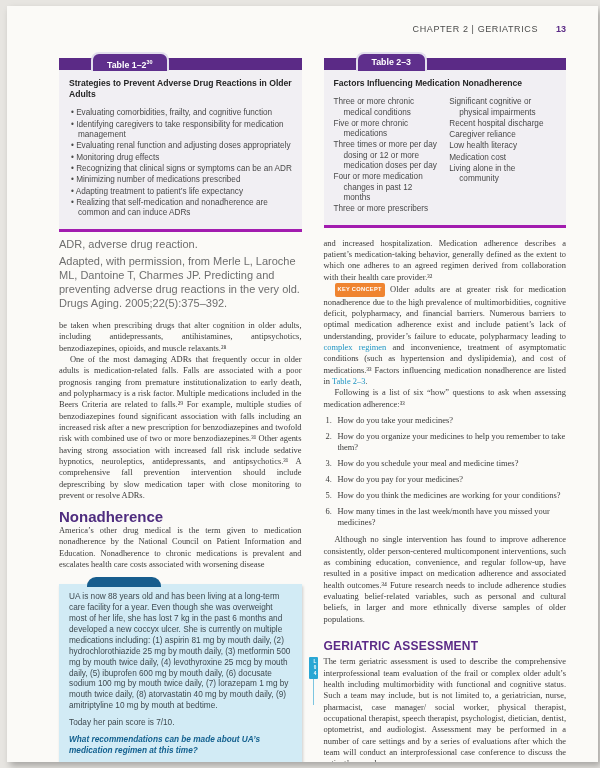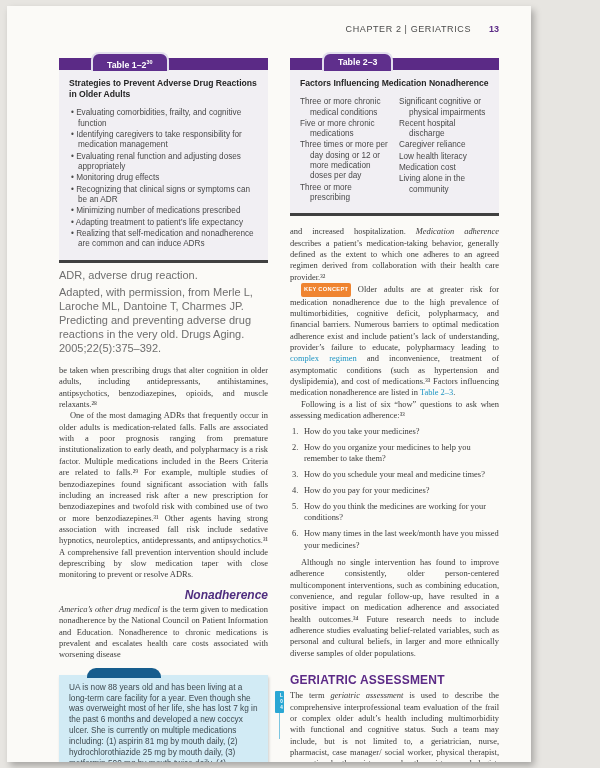--- a/index.html
+++ b/index.html
@@ -4,21 +4,21 @@
 <style>
   html,body{margin:0;padding:0;}
   body{
     width:600px;height:768px;
     background:#e7e5e1;
     font-family:"Liberation Sans", sans-serif;
     -webkit-font-smoothing:antialiased;
   }
   .page{
     position:relative;
-    width:524px;height:756px;
+    width:591px;height:756px;
     margin:6px 0 0 7px;
     background:#fbfaf7;
     box-shadow:3px 4px 7px rgba(0,0,0,.28);
     box-sizing:border-box;
     padding:18px 32px 0 52px;
     overflow:hidden;
   }
   
   .running-head{
     display:flex;justify-content:flex-end;align-items:baseline;
@@ -36,45 +36,45 @@
     background:#5f2f8c;color:#fff;
     font-weight:bold;font-size:8.8px;line-height:14px;height:16px;
     padding:1px 14px 0 14px;
     border:2px solid #e3dfed;border-bottom:none;
     border-radius:8px 8px 0 0;
   }
   .tbltab sup{font-size:5.5px;vertical-align:4px;}
   .tblbody{
     background:#f1eff3;color:#4a4a4a;
     padding:8px 9px 9px 10px;
-    border-bottom:3px solid #404040;
+    border-bottom:3px solid #a21caf;
     font-size:8.2px;line-height:1.26;
   }
   .tbltitle{font-weight:bold;color:#262626;font-size:8.6px;line-height:1.3;margin-bottom:8px;}
   .bullets div{padding-left:9px;text-indent:-7px;margin-bottom:1px;}
   .bullets div::before{content:"• ";}
   .twocol{display:flex;gap:8px;}
   .twocol > div{flex:1 1 0;min-width:0;}
   .factor{padding-left:10px;text-indent:-10px;margin-bottom:1px;}
   .tblfoot{font-size:11px;color:#6e6e6e;line-height:1.28;margin-top:5px;font-family:"Liberation Sans",sans-serif;}
   .tblfoot .src{margin-top:3px;}
 
   
   .serif{
     font-family:"Liberation Serif", serif;
     font-size:8.45px;line-height:11.35px;color:#3a3a3a;
     text-align:justify;
   }
   .serif p{margin:0;}
   .indent{text-indent:11px;}
-  .it{font-style:italic;}
+  .it{}
   .subhead{
     font-family:"Liberation Sans",sans-serif;
-    color:#4f2d7f;font-weight:bold;font-size:12px;
-    margin:9px 0 3px 0;text-align:right;font-style:italic;
+    color:#4f2d7f;font-weight:bold;font-size:15px;
+    margin:9px 0 3px 0;text-align:left;
   }
   .mainhead{
     font-family:"Liberation Sans",sans-serif;
     color:#5b2a86;font-weight:bold;font-size:12px;letter-spacing:.2px;
     margin:16px 0 4px 0;text-align:left;
   }
   .link{color:#2095c3;}
   .badge{
     display:inline-block;
     background:#ef8430;color:#fff;
@@ -191,21 +191,22 @@
         <div class="tblbar">
           <div class="tbltab"><span>Table 2–3</span></div>
         </div>
         <div class="tblbody">
           <div class="tbltitle">Factors Influencing Medication Nonadherence</div>
           <div class="twocol">
             <div>
               <div class="factor">Three or more chronic medical conditions</div>
               <div class="factor">Five or more chronic medications</div>
               <div class="factor">Three times or more per day dosing or 12 or more medication doses per day</div>
-              <div class="factor">Three or more prescribing</div>
+              <div class="factor">Four or more medication changes in past 12 months</div>
+              <div class="factor">Three or more prescribers</div>
             </div>
             <div>
               <div class="factor">Significant cognitive or physical impairments</div>
               <div class="factor">Recent hospital discharge</div>
               <div class="factor">Caregiver reliance</div>
               <div class="factor">Low health literacy</div>
               <div class="factor">Medication cost</div>
               <div class="factor">Living alone in the community</div>
             </div>
           </div>

